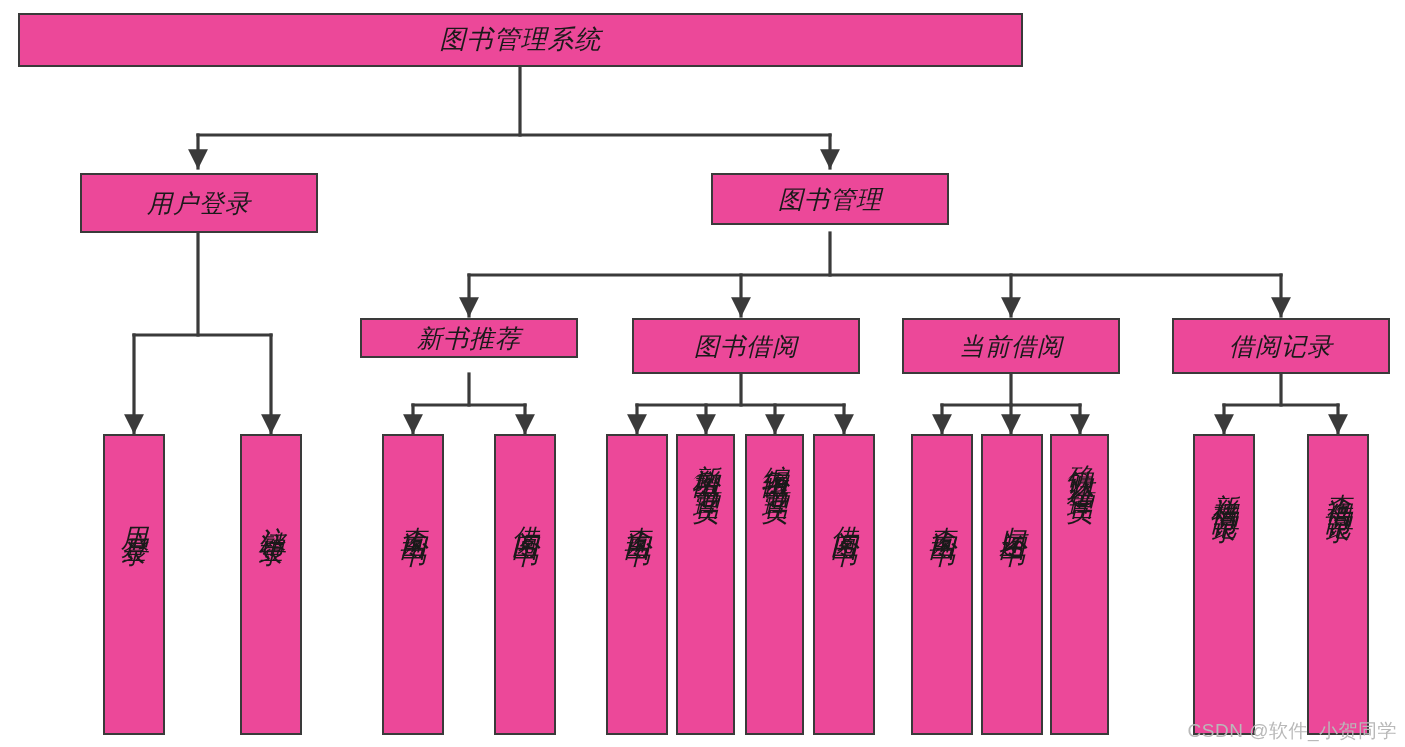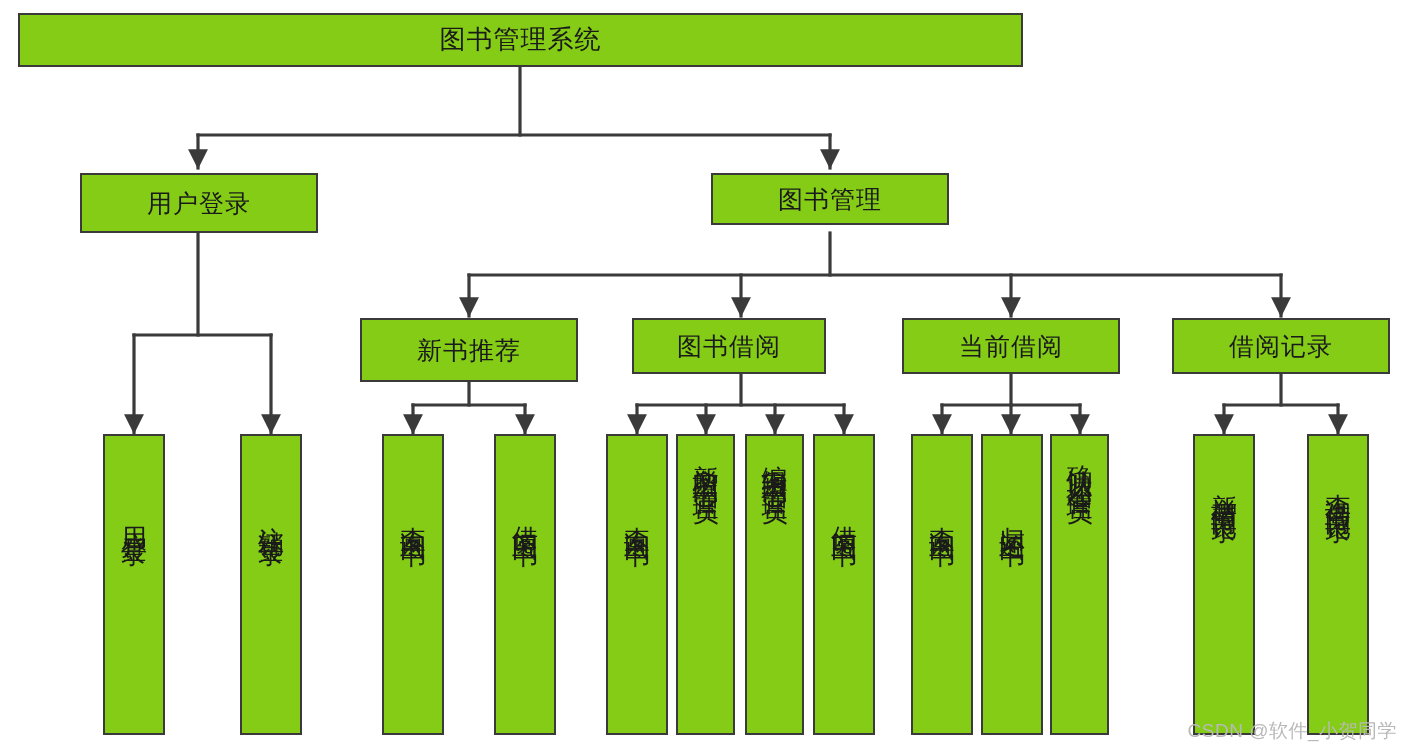--- a/index.html
+++ b/index.html
@@ -23,27 +23,28 @@
     left: 0;
     top: 0;
     width: 1405px;
     height: 747px;
     pointer-events: none;
   }
   .node {
     position: absolute;
     box-sizing: border-box;
     border: 2.5px solid #3a3a3a;
-    background: #84cc16;
+    background: #ec4899;
     color: #1a1a1a;
     display: flex;
     align-items: center;
     justify-content: center;
     text-align: right;
     z-index: 2;
+    font-style: italic;
   }
   .node .label {
     display: block;
     line-height: 1.12;
   }
   .node.horiz .label {
     writing-mode: horizontal-tb;
     font-size: 25px;
     letter-spacing: 1px;
   }
@@ -134,24 +135,24 @@
     <span class="label">图书管理系统</span>
   </div>
 
   <div class="node horiz" style="left:80px; top:173px; width:238px; height:60px;">
     <span class="label">用户登录</span>
   </div>
   <div class="node horiz" style="left:711px; top:173px; width:238px; height:52px;">
     <span class="label">图书管理</span>
   </div>
 
-  <div class="node horiz" style="left:360px; top:318px; width:218px; height:64px;">
+  <div class="node horiz" style="left:360px; top:318px; width:218px; height:40px;">
     <span class="label">新书推荐</span>
   </div>
-  <div class="node horiz" style="left:632px; top:318px; width:194px; height:56px;">
+  <div class="node horiz" style="left:632px; top:318px; width:228px; height:56px;">
     <span class="label">图书借阅</span>
   </div>
   <div class="node horiz" style="left:1172px; top:318px; width:218px; height:56px;">
     <span class="label">借阅记录</span>
   </div>
   <div class="node horiz" style="left:902px; top:318px; width:218px; height:56px;">
     <span class="label">当前借阅</span>
   </div>
 
   <div class="node vert" style="left:103px; top:434px; width:62px; height:301px; padding-top:70px;">

